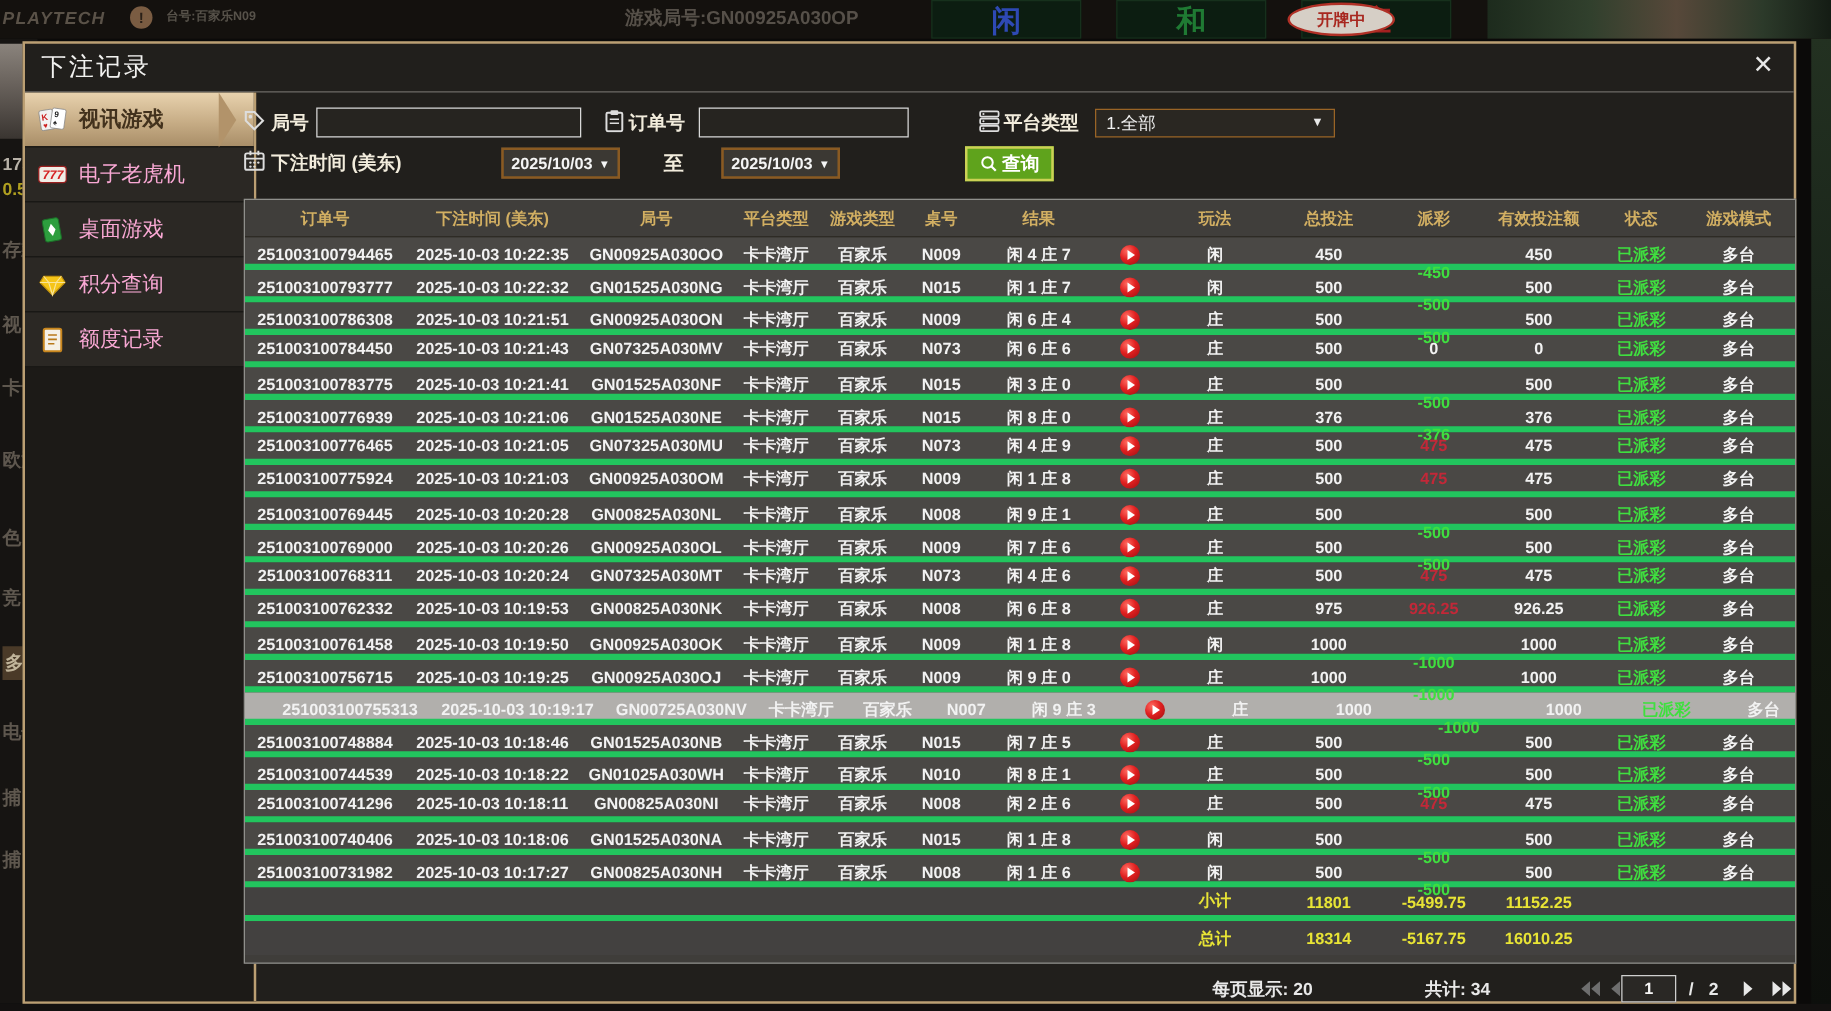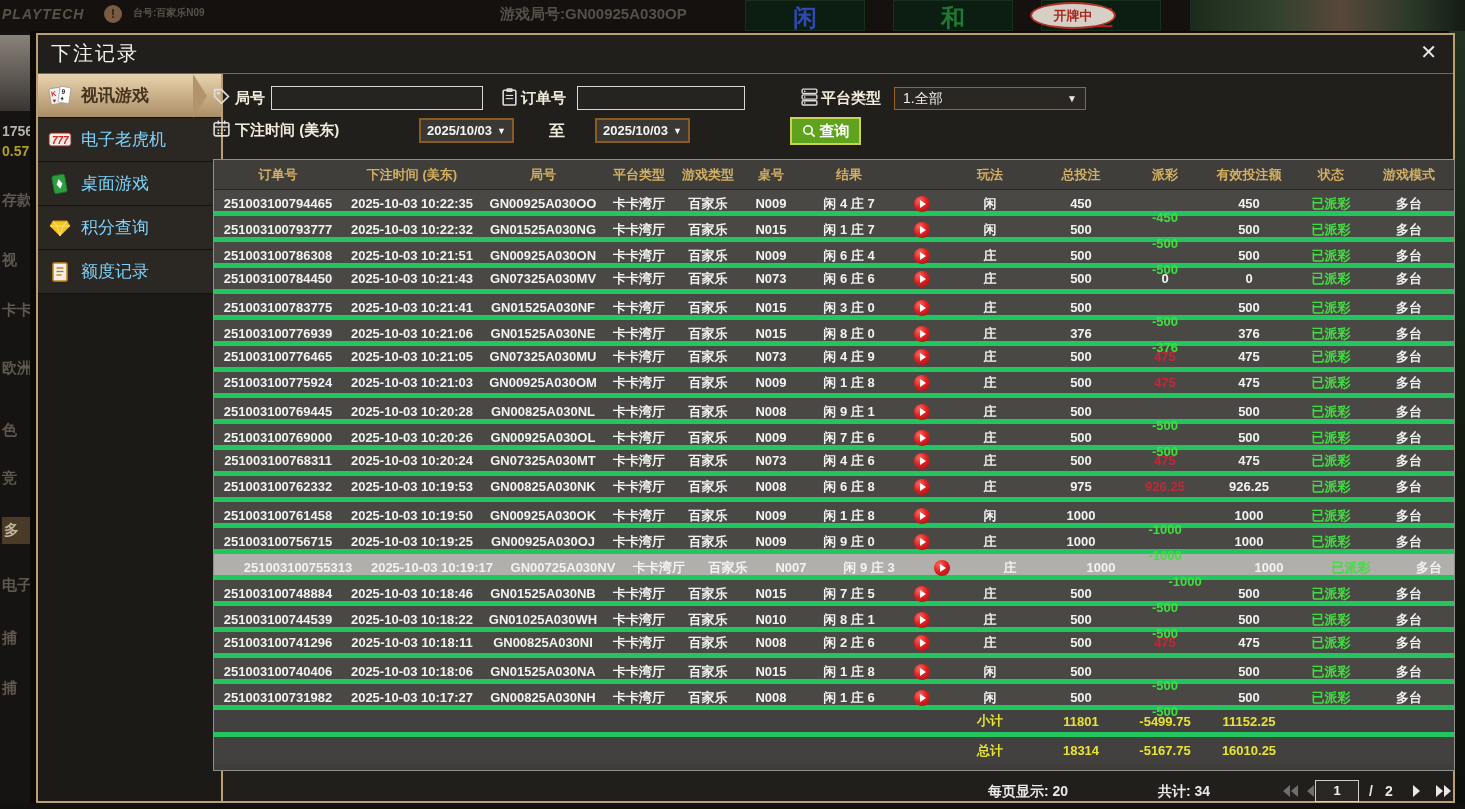--- a/index.html
+++ b/index.html
@@ -24,30 +24,30 @@
     background:linear-gradient(180deg,#233121 0%,#1b261b 25%,#13190f 55%,#0d0f0c 100%); }
   .bg-left-strip { position:absolute; left:0; top:31px; width:30px; height:772px; background:#161412; overflow:hidden; }
   .bg-avatar { position:absolute; left:0; top:4px; width:30px; height:76px; background:linear-gradient(180deg,#8a837c 0%,#6b645e 40%,#3a3531 100%); }
   .bg-left-item { position:absolute; left:2px; width:60px; color:#5e574e; font-size:15px; font-weight:bold; white-space:nowrap; }
   .bg-left-item.num { color:#b8b2a8; font-size:14px; }
   .bg-left-item.amt { color:#b0a020; font-size:14px; }
   .bg-left-item.hot { background:#4a3a28; width:28px; padding:4px 2px; color:#c0b49a; }
   .bg-bottom { position:absolute; left:0; top:803px; width:1465px; height:6px; background:#131110; }
 
   
-  .modal { position:absolute; left:36px; top:33px; width:1419px; height:770px;
+  .modal { position:absolute; left:18px; top:33px; width:1419px; height:770px;
     background:#211f1c; border:2px solid #bb9f73; z-index:5; }
   .modal-title { position:absolute; left:13px; top:5px; color:#f2f2f0; font-size:20px; font-weight:500; letter-spacing:2px; }
   .modal-close { position:absolute; right:16px; top:6px; color:#e8e8e8; font-size:20px; font-weight:bold; cursor:pointer; line-height:22px; }
   .title-divider { position:absolute; left:0; top:38px; width:100%; height:1px; background:#6d6b66; }
 
   
   .sidebar { position:absolute; left:0; top:39px; width:185px; height:727px; background:#1c1a17; border-right:2px solid #bb9f73; }
   .side-item { position:relative; height:44px; display:flex; align-items:center; gap:9px; padding-left:10px;
-    background:#2b2824; border-bottom:1px solid #141310; color:#7dd3fc; font-size:17px; cursor:pointer; }
+    background:#2b2824; border-bottom:1px solid #141310; color:#f9a8d4; font-size:17px; cursor:pointer; }
   .side-item .sicon { width:24px; height:22px; flex:0 0 24px; display:flex; align-items:center; justify-content:center; }
   .side-item.active { background:linear-gradient(180deg,#e8d2ae 0%,#c7ad86 55%,#a98e68 100%); color:#43321d; font-weight:bold; }
   .side-item.active::after { content:""; position:absolute; left:155px; top:50%; transform:translateY(-50%);
     border-top:22px solid transparent; border-bottom:22px solid transparent; border-left:14px solid #b2936a; z-index:7; }
 
   
   .f-icon { position:absolute; width:19px; height:19px; }
   .f-label { position:absolute; color:#f2ecdc; font-size:15px; font-weight:bold; }
   .f-input { position:absolute; height:24px; background:#262420; border:1px solid #d8d8d8; color:#eee; font-size:13px; padding:0 6px; }
   .f-select { position:absolute; height:23px; background:#2a2722; border:1px solid #9a6426; color:#f0f0f0; font-size:14px;

